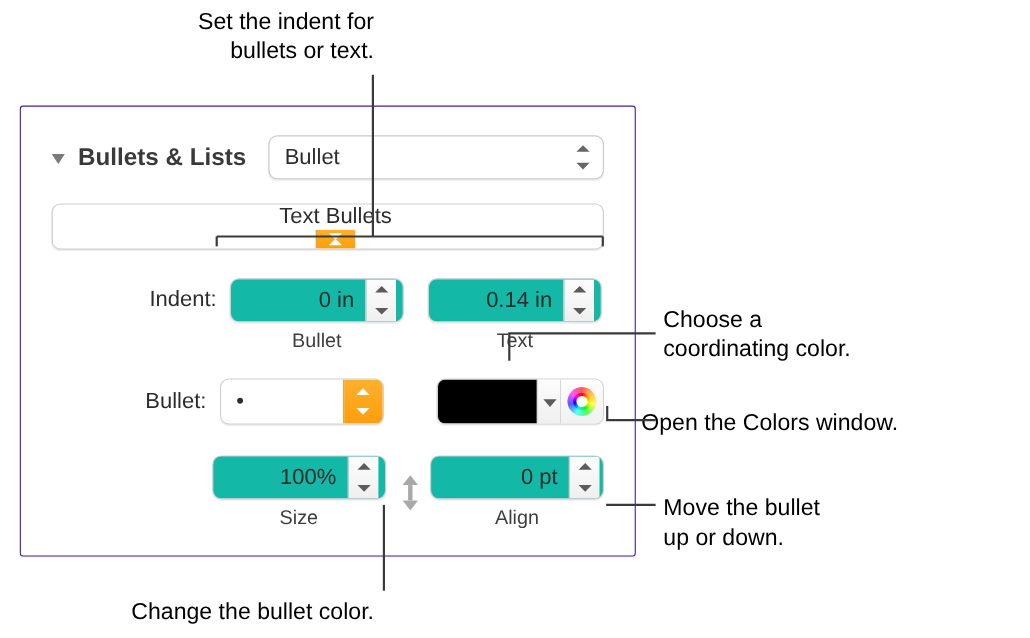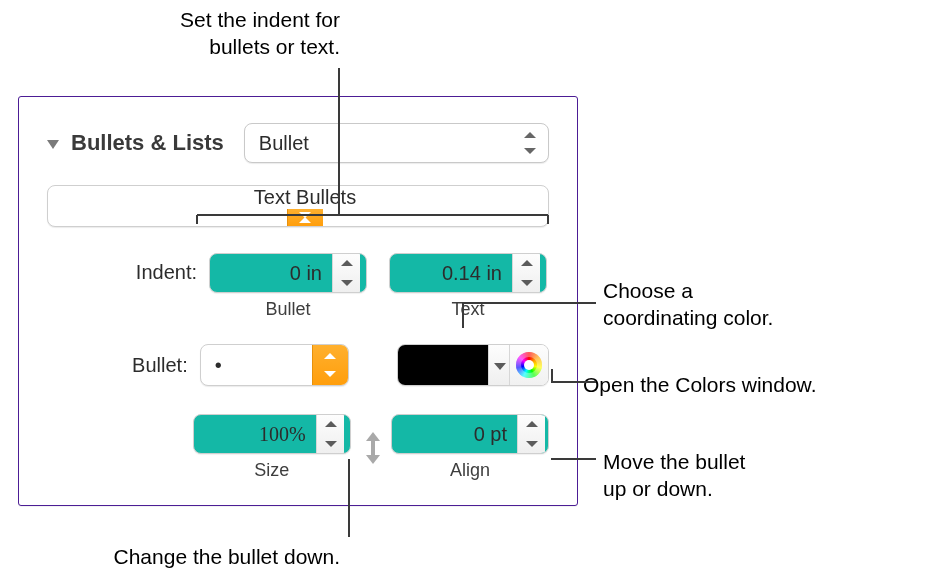--- a/index.html
+++ b/index.html
@@ -202,21 +202,21 @@
 bullets or text.</div>
 
 <div class="callout" style="left:603px; top:277px; white-space:pre-line;">Choose a
 coordinating color.</div>
 
 <div class="callout" style="left:583px; top:371px;">Open the Colors window.</div>
 
 <div class="callout" style="left:603px; top:448px; white-space:pre-line;">Move the bullet
 up or down.</div>
 
-<div class="callout right" style="left:40px; top:543px; width:300px;">Change the bullet down.</div>
+<div class="callout right" style="left:40px; top:543px; width:300px;">Change the bullet color.</div>
 
 <div class="panel">
 
   <div class="row">
     <span class="disclosure"></span>
     <span class="section-title">Bullets &amp; Lists</span>
     <div class="popup" style="flex:1; margin-left:8px;">
       <span>Bullet</span>
       <span class="spacer"></span>
       <span class="chev-ud"></span>
@@ -261,21 +261,21 @@
       <div class="color-chev"></div>
       <div class="color-wheel-btn">
         <div class="color-wheel"></div>
       </div>
     </div>
   </div>
 
   <div class="field-row" style="margin-top:28px;">
     <div style="width:172px;"></div>
     <div class="stepper-group">
-      <div class="num-input" style="width:158px;font-family:Liberation Serif, serif;">
+      <div class="num-input" style="width:158px;">
         <span class="val" style="width:122px;">100%</span>
         <span class="stepper"></span>
       </div>
       <div class="sub-label">Size</div>
     </div>
     <div class="vdbl-arrow">
         <span class="bar"></span>
       </div>
     <div class="stepper-group">
       <div class="num-input" style="width:158px;justify-content:center;">

